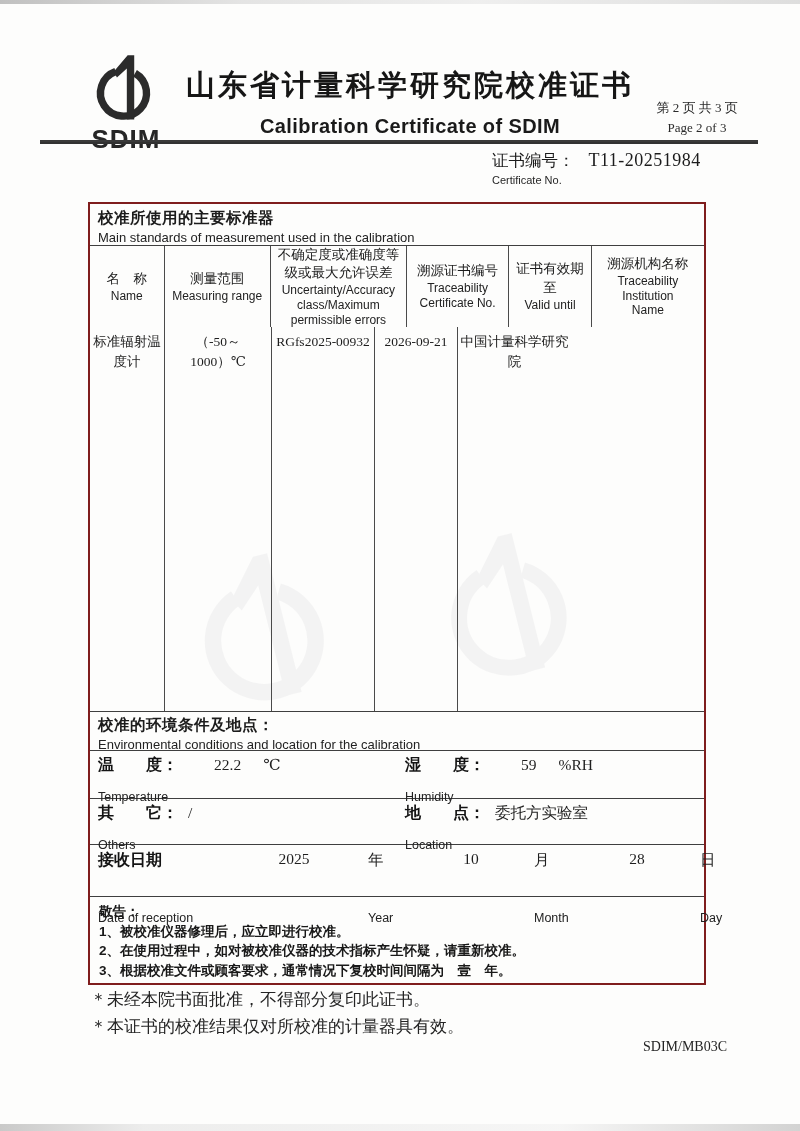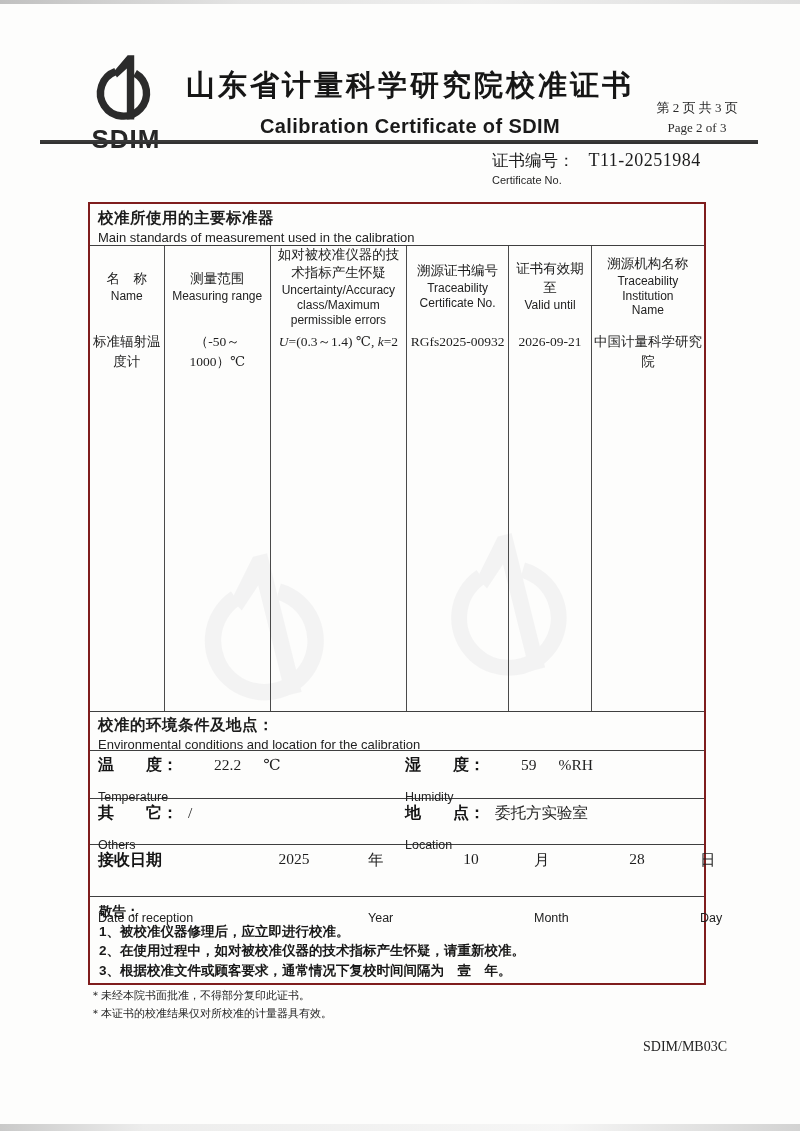--- a/index.html
+++ b/index.html
@@ -86,21 +86,21 @@
     grid-template-columns:122px 68px 40px 46px 40px 46px 32px; grid-auto-rows:auto; row-gap:1px;gap:40px; }
   .r-label { font-weight:bold; font-size:16px; color:#141414; }
   .r-num, .r-unit { font-family:"Liberation Serif","DejaVu Serif",serif; font-size:15.5px; }
   .r-num { text-align:center; }
   .r-en { font-size:12.5px; color:#222; }
   .r-en.c { text-align:left; }
 
   .notice { height:87px; padding:5px 9px; font-size:13.5px; font-weight:600; line-height:1.46; color:#191919; }
 
   .footnotes { position:absolute; left:90px; top:987px;
-    font-family:Liberation Serif, serif; font-size:11px; line-height:1.6; color:#242424; }
+    font-family:Liberation Mono, monospace; font-size:17px; line-height:1.6; color:#242424; }
   .form-code { position:absolute; left:643px; top:1039px;
     font-family:"Liberation Serif","DejaVu Serif",serif; font-size:14px; color:#242424; }
 </style>
 </head>
 <body>
 
 <div class="page">
 
   <div class="edge-top"></div>
 
@@ -154,21 +154,21 @@
     <div class="thead">
       <div class="cell c0">
         <div class="th-zh">名　称</div>
         <div class="th-en">Name</div>
       </div>
       <div class="cell c1">
         <div class="th-zh">测量范围</div>
         <div class="th-en">Measuring range</div>
       </div>
       <div class="cell c2">
-        <div class="th-zh">如对被校准仪器的技术指标产生怀疑</div>
+        <div class="th-zh">不确定度或准确度等级或最大允许误差</div>
         <div class="th-en">Uncertainty/Accuracy class/Maximum permissible errors</div>
       </div>
       <div class="cell c3">
         <div class="th-zh">溯源证书编号</div>
         <div class="th-en">Traceability Certificate No.</div>
       </div>
       <div class="cell c4">
         <div class="th-zh">证书有效期至</div>
         <div class="th-en">Valid until</div>
       </div>
@@ -178,23 +178,20 @@
       </div>
     </div>
 
     <div class="tbody">
       <div class="cell c0">
         <span>标准辐射温度计</span>
       </div>
       <div class="cell c1 cell-range">
         <span class="blk">（-50～</span>
         <span class="blk">1000）℃</span>
-      </div>
-      <div class="cell c2 nowrap">
-        <span class="it">U</span><span>=(0.3～1.4) ℃, </span><span class="it">k</span><span>=2</span>
       </div>
       <div class="cell c3 nowrap">
         <span>RGfs2025-00932</span>
       </div>
       <div class="cell c4 nowrap">
         <span>2026-09-21</span>
       </div>
       <div class="cell c5">
         <span>中国计量科学研究院</span>
       </div>

